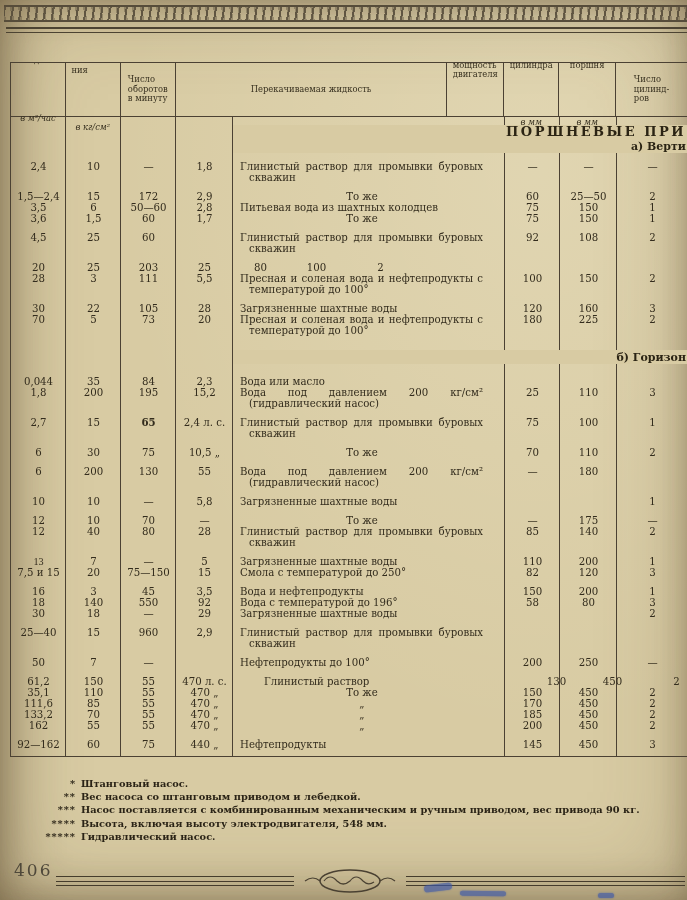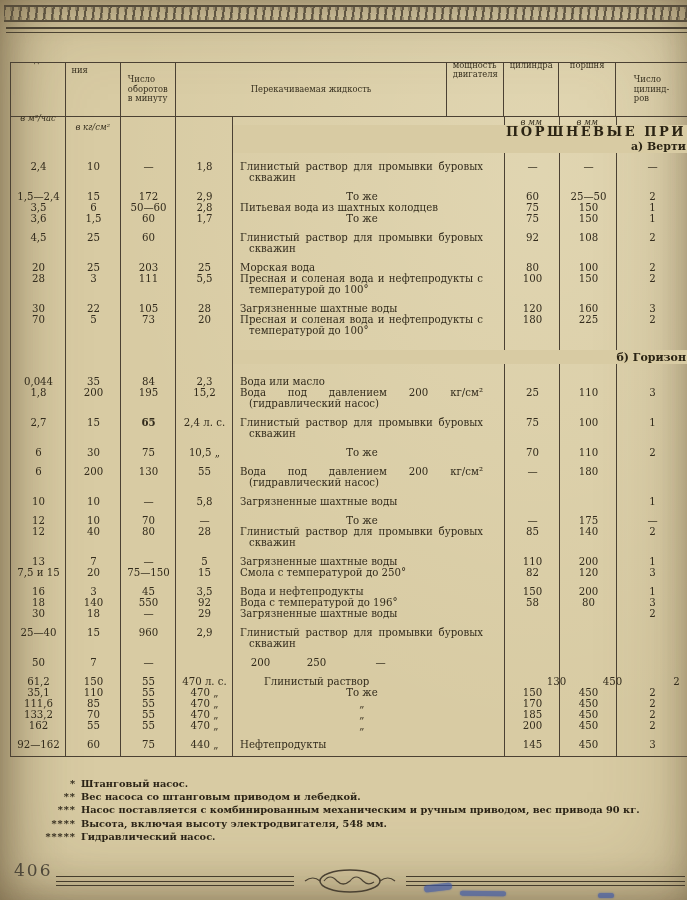--- a/index.html
+++ b/index.html
@@ -205,21 +205,20 @@
             <div class="td" style="width: 57px;">108</div>
             <div class="td" style="width: 71px;">2</div>
           </div>
         </div>
         <div class="tgroup">
           <div class="trow">
             <div class="td" style="width: 55px;">20</div>
             <div class="td" style="width: 55px;">25</div>
             <div class="td" style="width: 55px;">203</div>
             <div class="td" style="width: 57px;">25</div>
-            <div class="td liq" style="width: 272px;">Морская вода</div>
             <div class="td" style="width: 55px;">80</div>
             <div class="td" style="width: 57px;">100</div>
             <div class="td" style="width: 71px;">2</div>
           </div>
           <div class="trow">
             <div class="td" style="width: 55px;">28</div>
             <div class="td" style="width: 55px;">3</div>
             <div class="td" style="width: 55px;">111</div>
             <div class="td" style="width: 57px;">5,5</div>
             <div class="td liq" style="width: 272px;">Пресная и соленая вода и нефтепродукты с температурой до 100°</div>
@@ -343,21 +342,21 @@
             <div class="td" style="width: 55px;">80</div>
             <div class="td" style="width: 57px;">28</div>
             <div class="td liq" style="width: 272px;">Глинистый раствор для промывки буровых скважин</div>
             <div class="td" style="width: 55px;">85</div>
             <div class="td" style="width: 57px;">140</div>
             <div class="td" style="width: 71px;">2</div>
           </div>
         </div>
         <div class="tgroup">
           <div class="trow">
-            <div class="td" style="width: 55px;">13</div>
+            <div class="td" style="width: 55px; font-family: Liberation Serif, serif;">13</div>
             <div class="td" style="width: 55px;">7</div>
             <div class="td" style="width: 55px;">—</div>
             <div class="td" style="width: 57px;">5</div>
             <div class="td liq" style="width: 272px;">Загрязненные шахтные воды</div>
             <div class="td" style="width: 55px;">110</div>
             <div class="td" style="width: 57px;">200</div>
             <div class="td" style="width: 71px;">1</div>
           </div>
           <div class="trow">
             <div class="td" style="width: 55px;">7,5 и 15</div>
@@ -413,20 +412,21 @@
             <div class="td" style="width: 57px;"></div>
             <div class="td" style="width: 71px;"></div>
           </div>
         </div>
         <div class="tgroup">
           <div class="trow">
             <div class="td" style="width: 55px;">50</div>
             <div class="td" style="width: 55px;">7</div>
             <div class="td" style="width: 55px;">—</div>
             <div class="td" style="width: 57px;"></div>
+            <div class="td liq" style="width: 272px;">Нефтепродукты до 100°</div>
             <div class="td" style="width: 55px;">200</div>
             <div class="td" style="width: 57px;">250</div>
             <div class="td" style="width: 71px;">—</div>
           </div>
         </div>
         <div class="tgroup">
           <div class="trow">
             <div class="td" style="width: 55px;">61,2</div>
             <div class="td" style="width: 55px;">150</div>
             <div class="td" style="width: 55px;">55</div>

